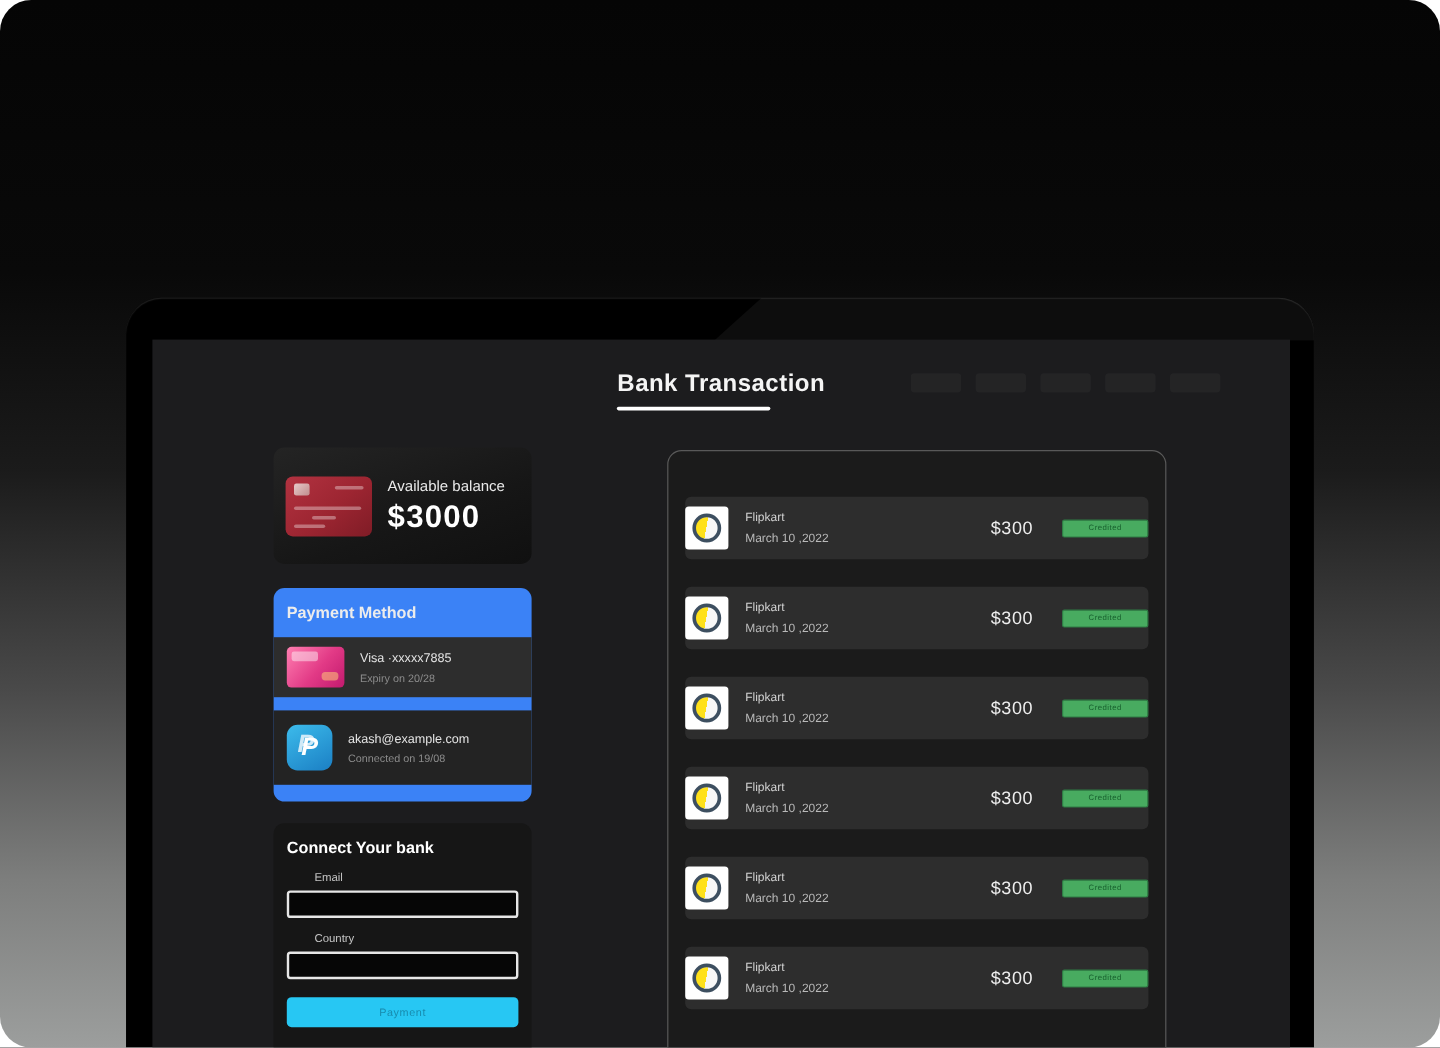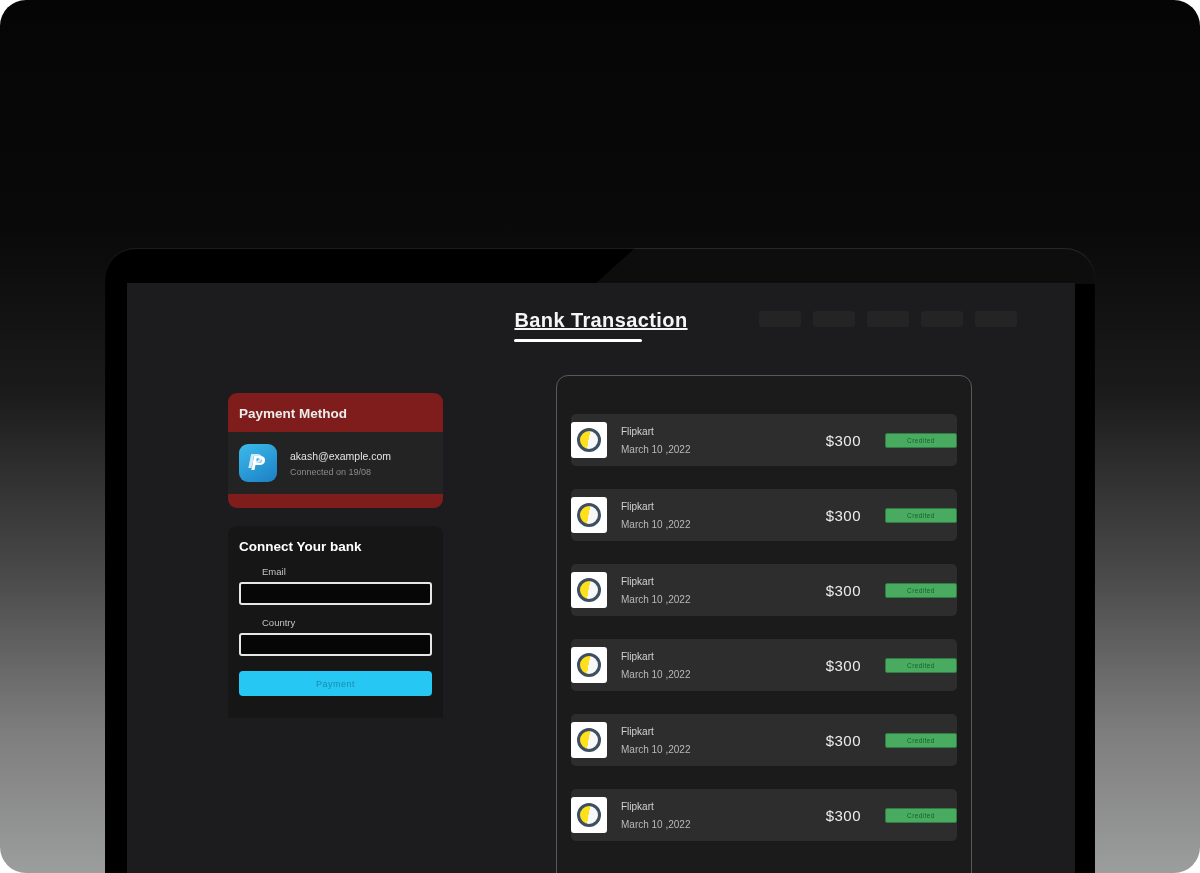--- a/index.html
+++ b/index.html
@@ -25,21 +25,21 @@
     border-top-right-radius:30px; pointer-events:none;
   }
   .screen {
     position:absolute; left:22px; top:35px; width:948px; height:605px;
     background:#1c1c1e; overflow:hidden;
   }
   
   .nav-ghosts { position:absolute; top:28px; right:58px; display:flex; gap:12px; }
   .nav-ghost { width:42px; height:16px; background:rgba(255,255,255,0.035); border-radius:3px; }
   .title-wrap { width:fit-content; margin:26px auto 0; }
-  .page-title { font-size:20px; font-weight:700; color:#f5f5f5; letter-spacing:.4px;text-decoration:underline; }
+  .page-title { font-size:20px; font-weight:700; color:#f5f5f5; letter-spacing:.4px; }
   .title-underline { width:128px; height:3px; background:#fff; border-radius:2px; margin-top:7px; }
   
   .left-col { position:absolute; left:101px; top:90px; width:215px; }
   .balance-card {
     height:97px; border-radius:9px; padding:0 10px;
     background:linear-gradient(160deg,#242424 0%,#161616 60%,#101010 100%);
     display:flex; align-items:center;
   }
   .bank-card {
     width:72px; height:50px; border-radius:6px; flex-shrink:0; position:relative;
@@ -48,21 +48,21 @@
   .chip { position:absolute; left:7px; top:6px; width:13px; height:10px; border-radius:2px;
     background:linear-gradient(135deg,#e7c9c9,#c08d8d); }
   .bank-card .ln { position:absolute; height:3px; border-radius:2px; background:rgba(255,255,255,0.35); }
   .ln-name  { right:7px; top:8px;  width:24px; }
   .ln-num   { left:7px;  top:25px; width:56px; }
   .ln-sub   { left:22px; top:33px; width:20px; height:2px; }
   .ln-owner { left:7px;  top:40px; width:26px; }
   .balance-info { margin-left:13px; }
   .balance-label { font-size:12.5px; color:#e9e9e9; }
   .balance-amount { font-size:26px; font-weight:600; color:#fff; margin-top:3px; letter-spacing:1px; }
-  .payment-card { margin-top:20px; background:#7f1d1d; border-radius:9px; padding:13px 0 14px; }
+  .payment-card { margin-top:20px; background:#3b82f6; border-radius:9px; padding:13px 0 14px; }
   .payment-title { font-size:13.5px; font-weight:600; color:#ececec; padding:0 11px; }
   .method-row { display:flex; align-items:center; gap:13px; padding:8px 11px; }
   .method-row.visa { margin-top:13px; background:#2d2d2d; }
   .method-row.paypal { margin-top:11px; background:#232323; padding:12px 11px; }
   .visa-img { width:48px; height:34px; border-radius:4px; position:relative; flex-shrink:0;
     background:linear-gradient(130deg,#ff7fb1 0%,#e23a86 55%,#c21a6e 100%); }
   .visa-img .strip { position:absolute; left:4px; top:4px; width:22px; height:8px; border-radius:2px;
     background:rgba(255,255,255,0.45); }
   .visa-img .blob { position:absolute; right:5px; bottom:6px; width:14px; height:7px; border-radius:3px;
     background:rgba(255,200,120,0.55); }
@@ -129,24 +129,47 @@
         <div class="nav-ghost"></div>
       </div>
 
       <div class="title-wrap">
         <div class="page-title">Bank Transaction</div>
         <div class="title-underline"></div>
       </div>
 
       <div class="left-col">
 
+        <div class="balance-card">
+          <div class="bank-card">
+            <div class="chip"></div>
+            <div class="ln ln-name"></div>
+            <div class="ln ln-num"></div>
+            <div class="ln ln-sub"></div>
+            <div class="ln ln-owner"></div>
+          </div>
+          <div class="balance-info">
+            <div class="balance-label">Available balance</div>
+            <div class="balance-amount">$3000</div>
+          </div>
+        </div>
 
         <div class="payment-card">
           <div class="payment-title">Payment Method</div>
 
+          <div class="method-row visa">
+            <div class="visa-img">
+              <div class="strip"></div>
+              <div class="blob"></div>
+            </div>
+            <div>
+              <div class="method-name">Visa ·xxxxx7885</div>
+              <div class="method-sub">Expiry on 20/28</div>
+            </div>
+          </div>
 
           <div class="method-row paypal">
             <div class="paypal-badge">
               <span class="p2">P</span>
               <span class="p1">P</span>
             </div>
             <div>
               <div class="method-name">akash@example.com</div>
               <div class="method-sub">Connected on 19/08</div>
             </div>

